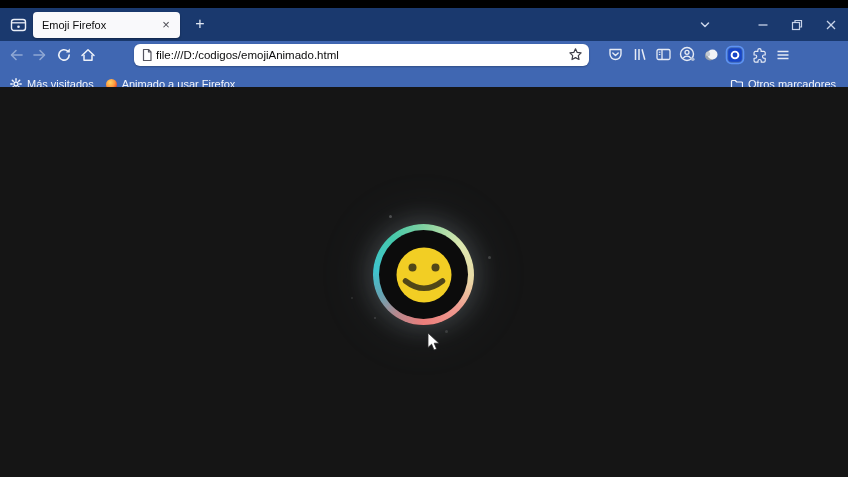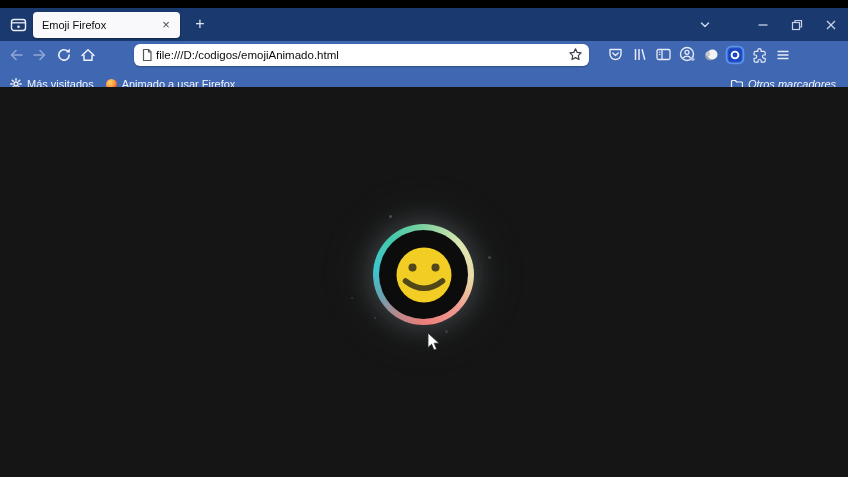--- a/index.html
+++ b/index.html
@@ -61,21 +61,21 @@
   .tool-ic { width:24px; height:24px; display:flex; align-items:center; justify-content:center; border-radius:4px; }
   
   .bookmarksbar {
     position:absolute; top:68px; left:0; width:848px; height:32px;
     background:var(--toolbar_bg,#4067b2);
     display:flex; align-items:center; font-size:11px; color:#f2f5fb;
   }
   .bm-item { display:flex; align-items:center; gap:5px; padding:0 6px; height:17px; border-radius:3px; }
   .bm-item:first-child { margin-left:4px; }
   .bm-spacer { flex:1; }
-  .bm-right { margin-right:6px;font-style:italic; }
+  .bm-right { margin-right:6px; }
   .fx-logo {
     width:11px; height:11px; border-radius:50%;
     background:radial-gradient(circle at 38% 32%, #ffd567, #ff9a3e 45%, #e23d2e 78%, #b5183a);
   }
   
   .page { position:absolute; top:87px; left:0; width:848px; height:390px; background:var(--page_bg,#151515); }
   .particle { position:absolute; border-radius:50%; }
   .emoji-ring {
     position:absolute; left:373px; top:137px; width:101px; height:101px; border-radius:50%;
     box-shadow:0 0 24px 4px rgba(195,208,218,.20), 0 0 55px 12px rgba(160,180,200,.07);

